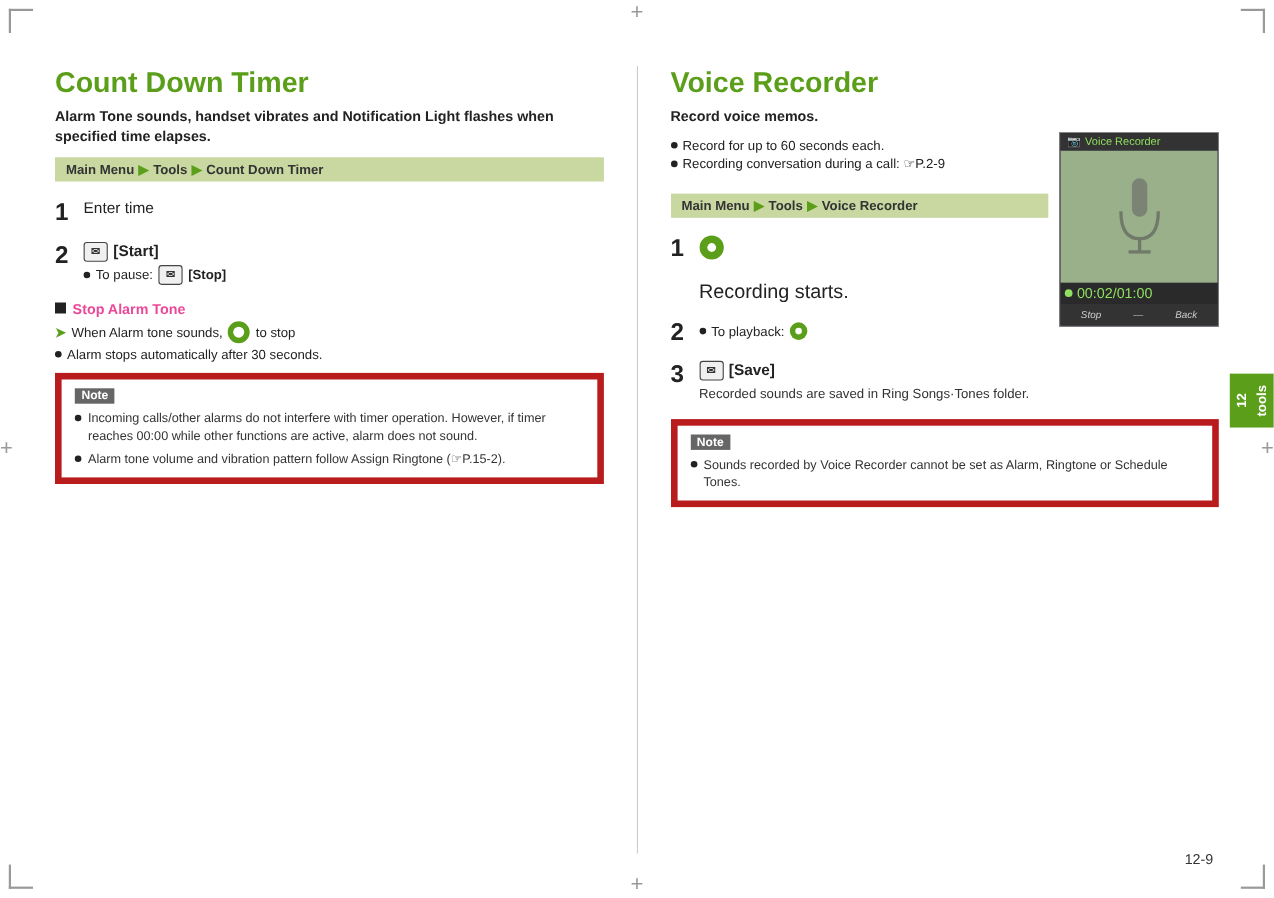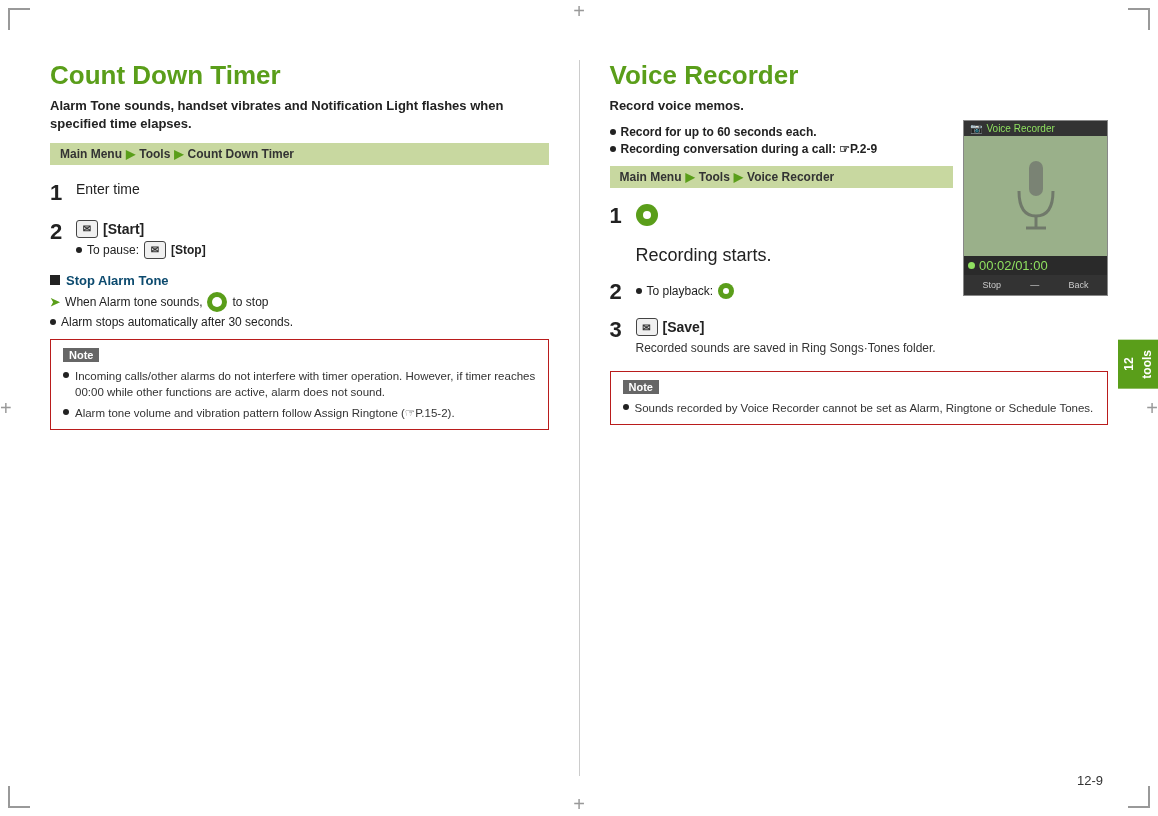--- a/index.html
+++ b/index.html
@@ -146,21 +146,21 @@
       min-width: 18px;
       line-height: 1.1;
     }
     .step-content {
       flex: 1;
     }
     .step-main {
       font-size: 14px;
       color: #222;
       display: flex;
-      align-items: center;
+      align-items: flex-start;
       gap: 5px;
     }
     .bullet-item {
       display: flex;
       align-items: center;
       gap: 5px;
       font-size: 12px;
       margin-top: 3px;
     }
     .bullet-dot {
@@ -202,36 +202,36 @@
       border-radius: 50%;
     }
 
     
     .stop-alarm {
       margin-bottom: 10px;
     }
     .stop-alarm-title {
       font-size: 13px;
       font-weight: bold;
-      color: #0c4a6e;
+      color: #ec4899;
       display: flex;
       align-items: center;
       gap: 6px;
       margin-bottom: 4px;
     }
     .black-square {
       width: 10px;
       height: 10px;
       background: #222;
       flex-shrink: 0;
     }
 
     
     .note-box {
-      border: 1px solid #b91c1c;
+      border: 6px solid #b91c1c;
       padding: 8px 12px;
       font-size: 11.5px;
       color: #333;
       margin-top: 6px;
     }
     .note-label {
       font-size: 11px;
       font-weight: bold;
       background: #666;
       color: #fff;
@@ -297,31 +297,31 @@
       background: #333;
       display: flex;
       justify-content: space-around;
       padding: 3px 4px;
     }
     .phone-btn {
       color: #ccc;
       font-size: 9px;
       padding: 2px 4px;
       text-align: center;
+      font-style: italic;
     }
 
     
     .vr-content {
       padding-right: 155px;
     }
 
     
     .info-bullets {
-      margin-bottom: 10px;
-      font-weight: bold;
+      margin-bottom: 20px;
     }
 
     
     .chapter-tab {
       position: absolute;
       right: 0;
       top: 340px;
       background: #5a9e1a;
       color: #fff;
       writing-mode: vertical-rl;

